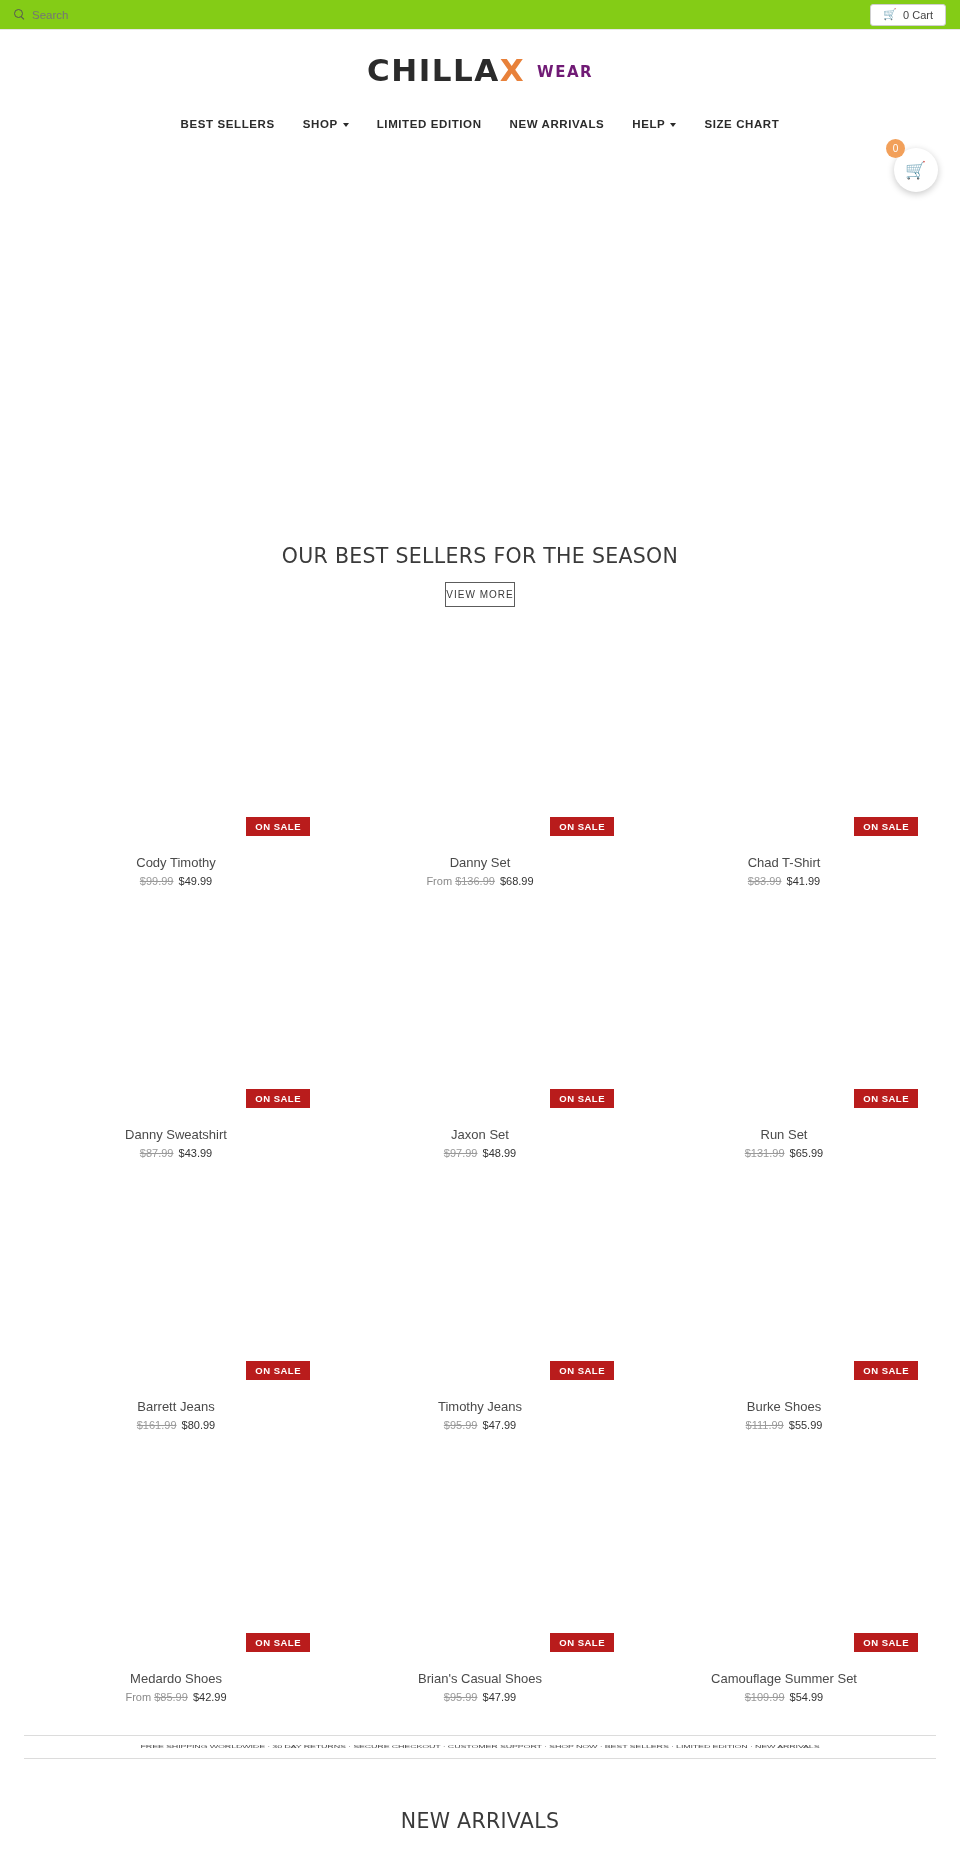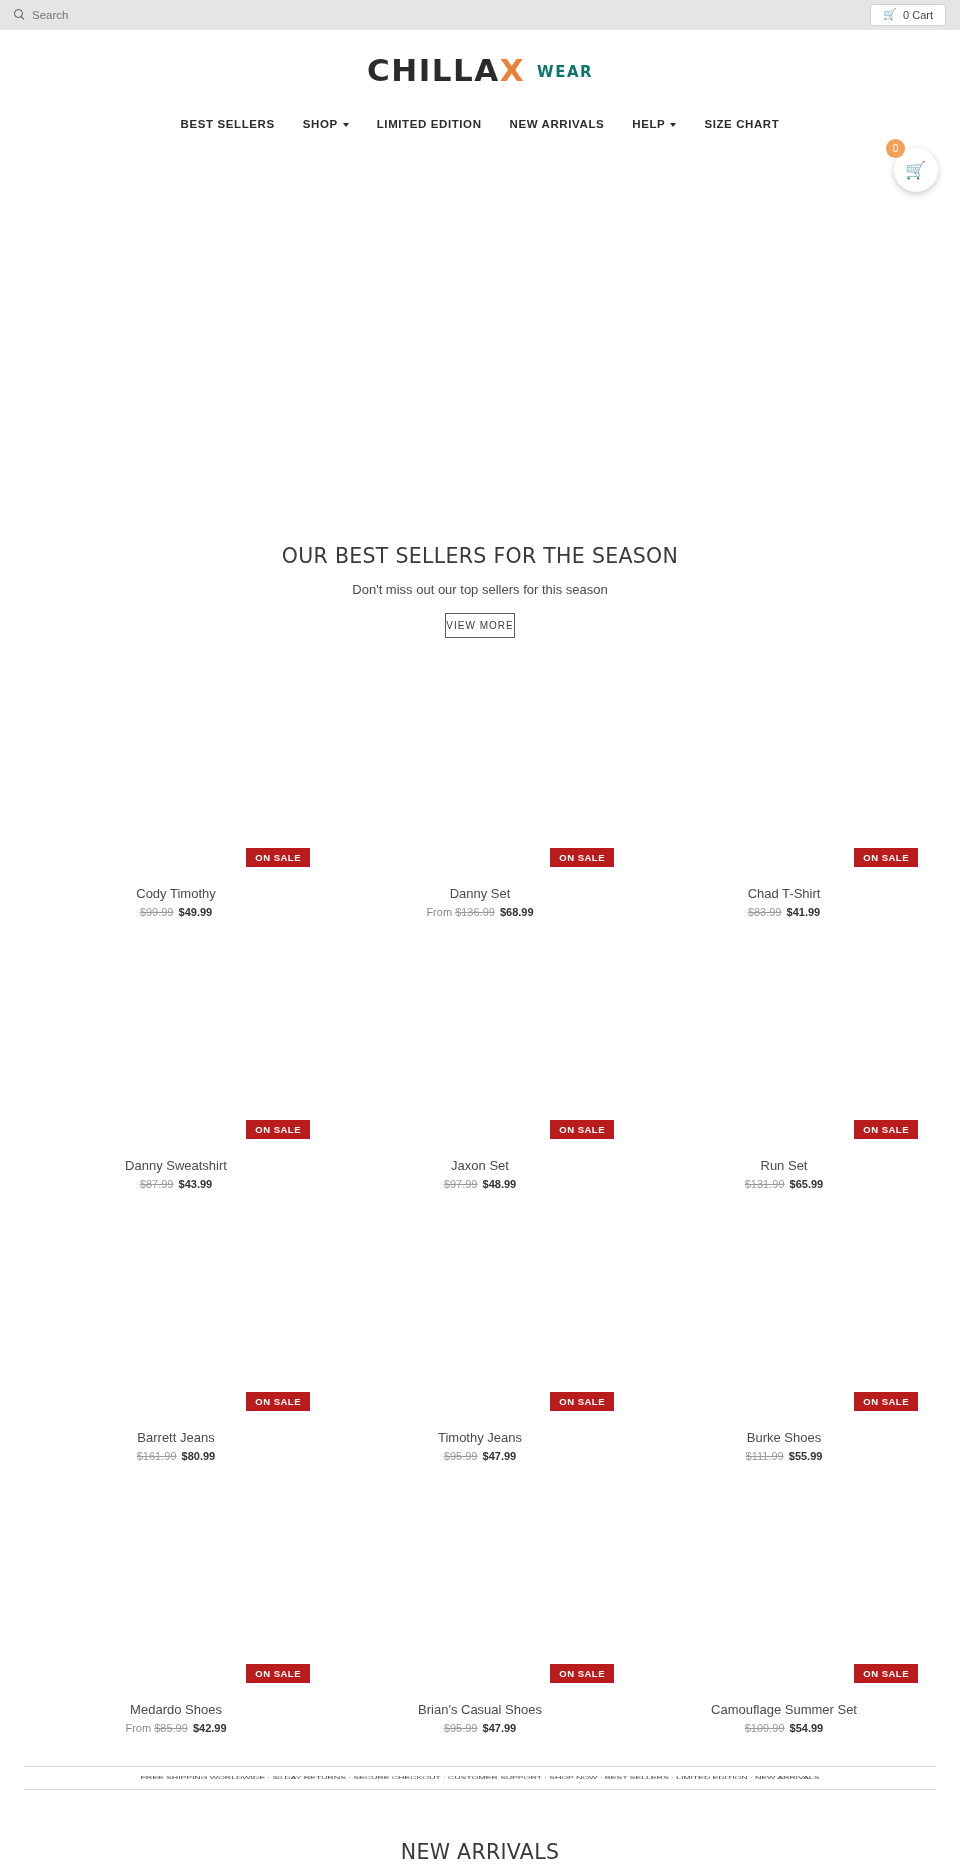--- a/index.html
+++ b/index.html
@@ -8,21 +8,21 @@
     width: 960px;
     background: #ffffff;
     font-family: "Liberation Sans", sans-serif;
     color: #333333;
   }
   .page { width: 960px; position: relative; overflow: hidden; }
 
   
   .topbar {
     height: 30px;
-    background: #e5e5e5;
+    background: #84cc16;
     border-bottom: 1px solid #e6e6e6;
     display: flex;
     align-items: center;
     justify-content: space-between;
     padding: 0 14px;
   }
   .search-area {
     display: flex;
     align-items: center;
     gap: 7px;
@@ -73,21 +73,21 @@
   }
   .logo {
     display: inline-block;
     font-family: "DejaVu Sans", sans-serif;
     font-weight: bold;
     letter-spacing: 1px;
   }
   .logo .main { font-size: 31px; color: #2b2b2b; letter-spacing: 1.5px; }
   .logo .x { color: #e8813a; }
   .logo .wear {
-    font-size: 15px; color: #0f766e; letter-spacing: 1.5px; margin-left: 12px;
+    font-size: 15px; color: #701a75; letter-spacing: 1.5px; margin-left: 12px;
     position: relative; top: -4px;
   }
 
   
   .mainnav {
     display: flex;
     justify-content: center;
     gap: 0px;
     padding: 6px 0 14px 0;
   }
@@ -196,21 +196,21 @@
     color: #4a4a4a;
     margin: 22px 0 5px 0;
     font-weight: normal;
   }
   .price-line {
     font-size: 11px;
     color: #8a8a8a;
   }
   .price-from { color: #8a8a8a; }
   .price-old { text-decoration: line-through; color: #9a9a9a; }
-  .price-new { color: #333333; font-weight: bold; margin-left: 2px; text-align: center; }
+  .price-new { color: #333333; font-weight: normal; margin-left: 2px; text-align: center; }
 
   
   .squish-strip {
     margin: 10px 24px 0 24px;
     height: 24px;
     border-top: 1px solid #dcdcdc;
     border-bottom: 1px solid #dcdcdc;
     overflow: hidden;
     display: flex;
     align-items: center;
@@ -279,21 +279,20 @@
 
   <div class="cart-float">
     <span class="icon">🛒</span>
     <span class="cart-badge">0</span>
   </div>
 
   <div class="hero"></div>
 
   <div class="section-head">
     <h2 class="section-title">OUR BEST SELLERS FOR THE SEASON</h2>
-    <p class="section-sub">Don't miss out our top sellers for this season</p>
     <button class="btn-outline">VIEW MORE</button>
   </div>
 
   <div class="grid">
 
     <div class="card">
       <div class="card-img"></div>
       <span class="sale-badge">ON SALE</span>
       <div class="card-title">Cody Timothy</div>
       <div class="price-line">

